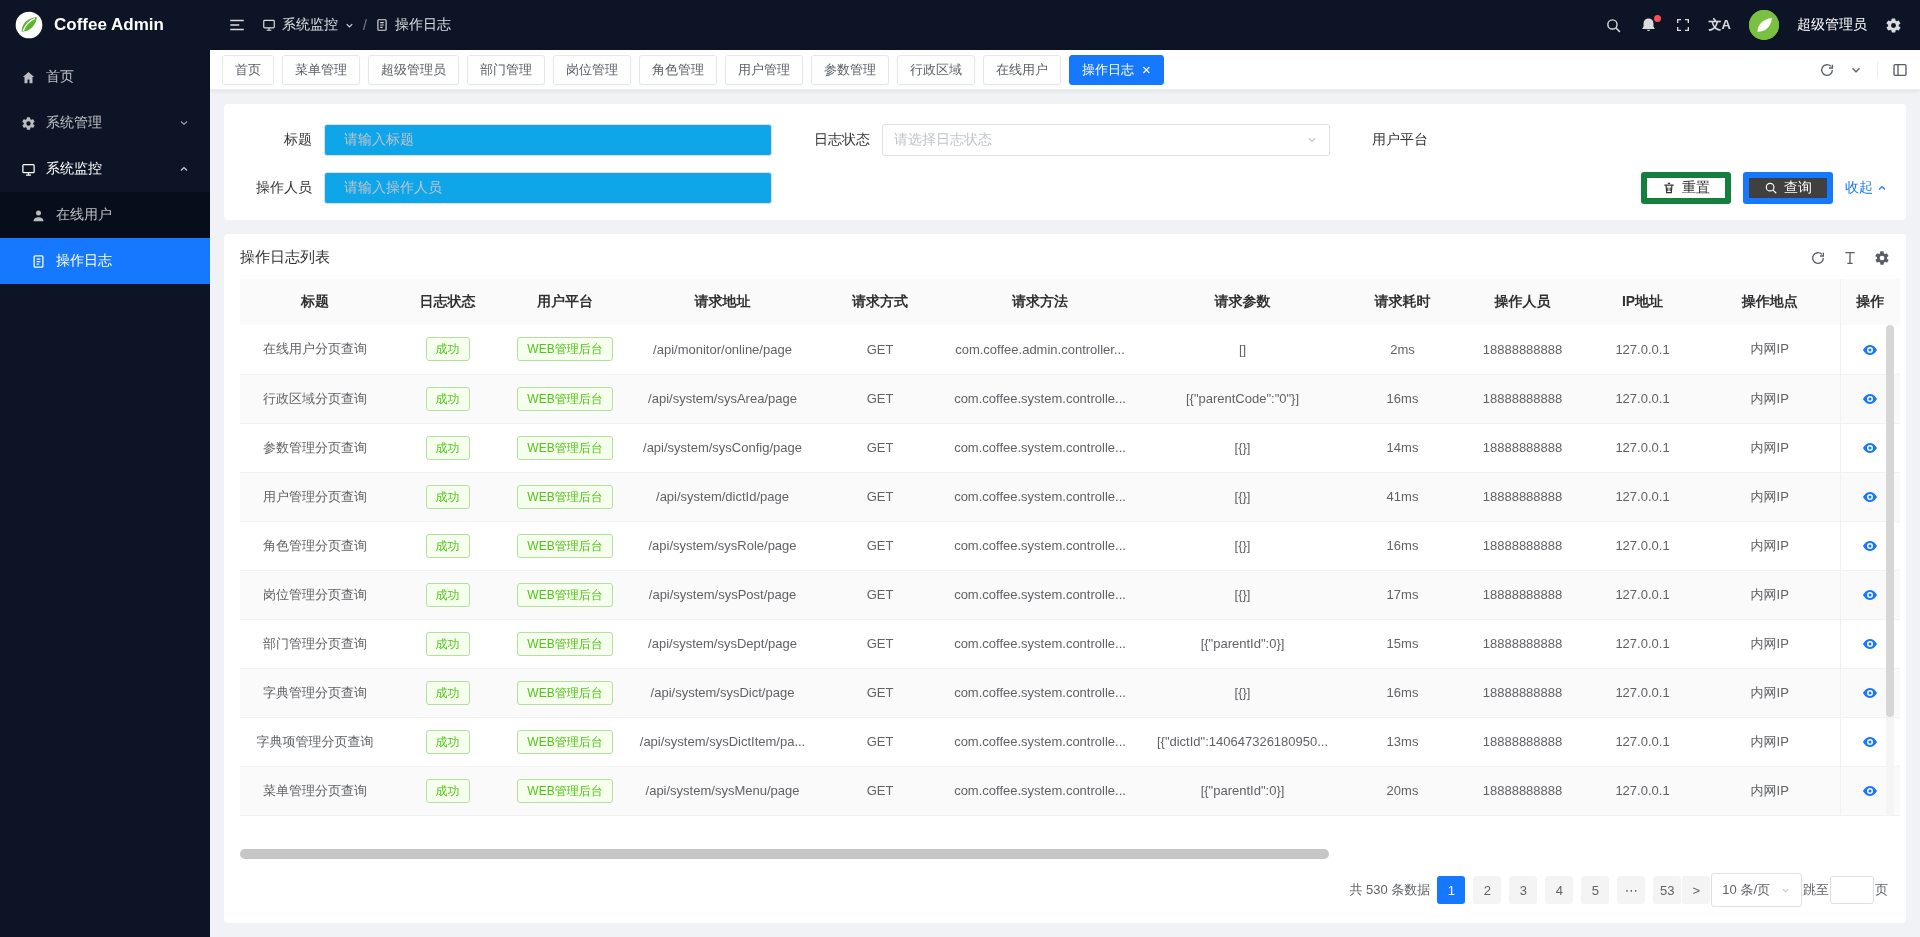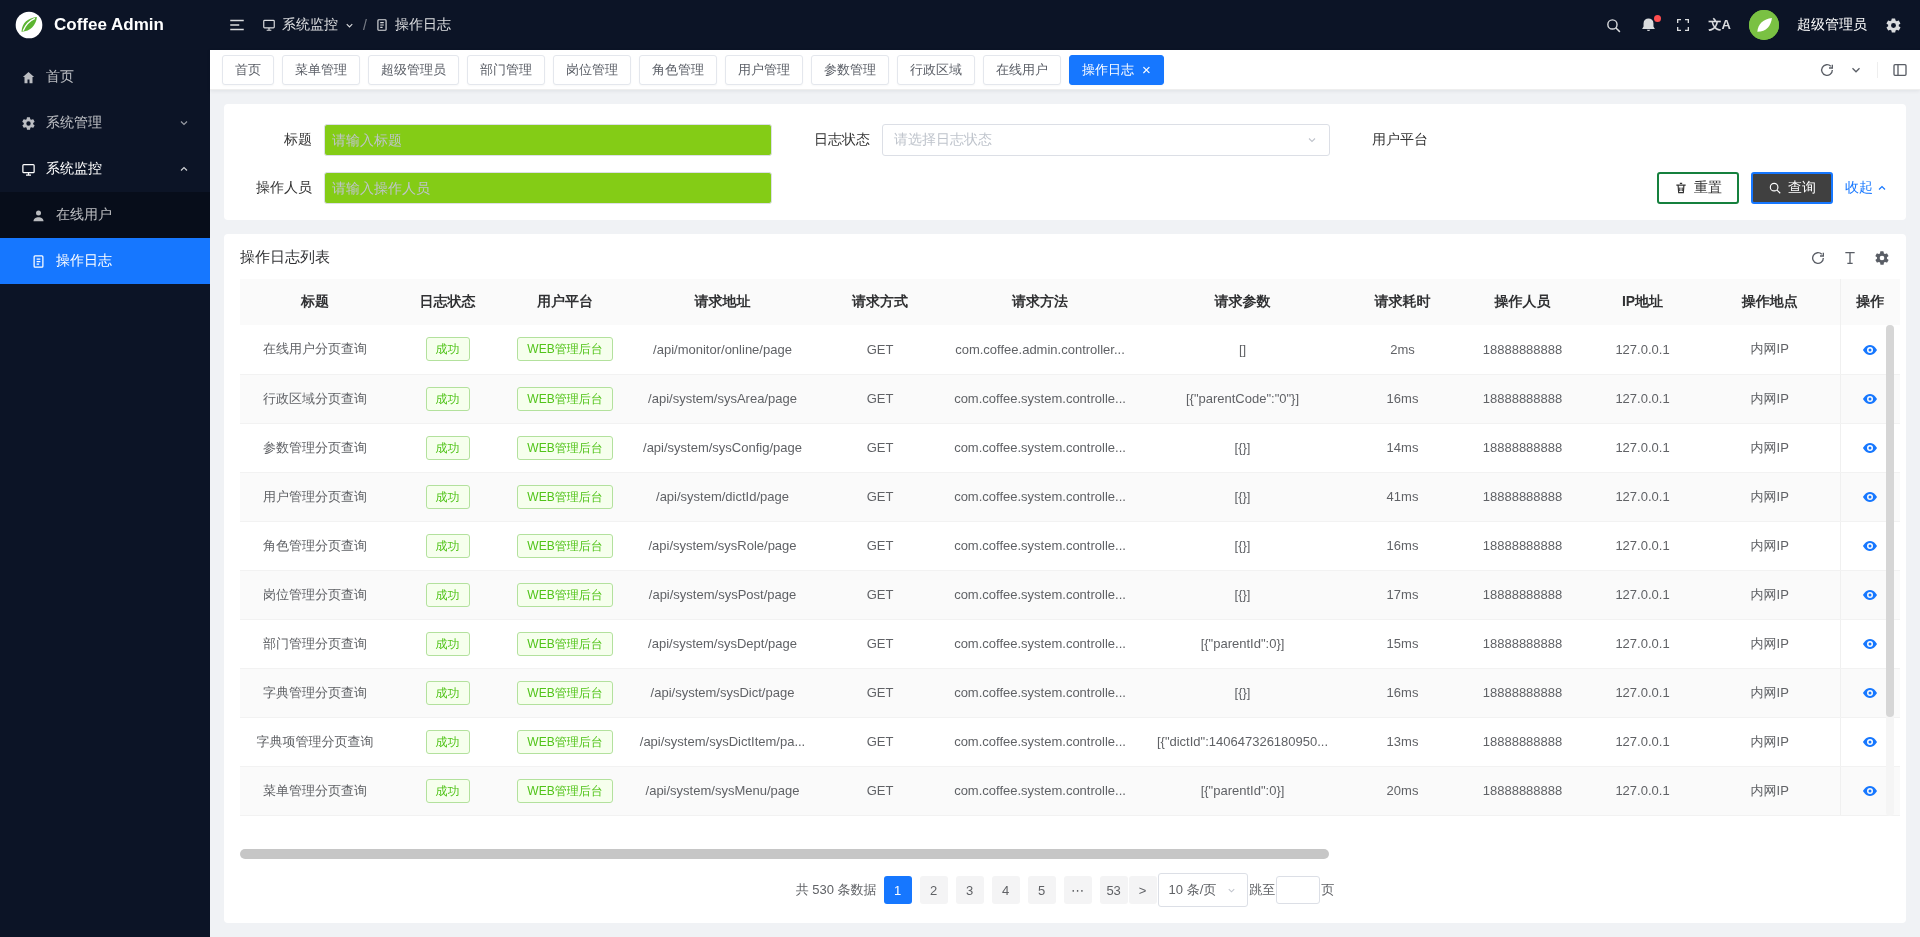--- a/index.html
+++ b/index.html
@@ -35,26 +35,26 @@
   .tab.active{background:#1677ff;border-color:#1677ff;color:#fff}
   .tab-close{font-size:15px;line-height:1;margin-left:2px;cursor:pointer}
   .tab-tools{display:flex;align-items:center;gap:14px;color:#5a5e66;padding-left:10px}
   .tab-tools span{cursor:pointer;display:inline-flex}
   .tab-tools .tool-right{border-left:1px solid #eee;padding-left:14px}
   
   .content{flex:1;min-height:0;padding:14px;display:flex;flex-direction:column;gap:14px}
   .search-card{background:#fff;border-radius:4px;padding:20px 18px 16px;display:grid;grid-template-columns:1fr 1fr 1fr;column-gap:28px;row-gap:16px}
   .sfield{display:flex;align-items:center;gap:12px;min-width:0}
   .sfield label{width:70px;text-align:right;color:#333;font-size:14px;flex-shrink:0}
-  .tinput{flex:1;height:32px;border:1px solid #dcdfe6;border-radius:3px;padding:0 7px;font-size:14px;color:#333;background:#84cc16;font-family:Liberation Sans, sans-serif;outline:none}
+  .tinput{flex:1;height:32px;border:1px solid #dcdfe6;border-radius:3px;padding:0 19px;font-size:14px;color:#333;background:#0ea5e9;font-family:Liberation Mono, monospace;outline:none}
   .tinput::placeholder{color:#bfc4cc}
   .fselect{flex:1;height:32px;border:1px solid #dcdfe6;border-radius:3px;padding:0 11px;font-size:14px;background:#fff;display:flex;align-items:center;justify-content:space-between;color:#bfc4cc;cursor:pointer}
   .caret{color:#c0c4cc;display:inline-flex}
   .sactions{grid-column:3;display:flex;align-items:center;justify-content:flex-end;gap:12px}
-  .btn{height:32px;padding:0 15px;border:2px solid #15803d;background:#fff;border-radius:3px;font-size:14px;color:#333;display:inline-flex;align-items:center;gap:6px;cursor:pointer;font-family:inherit}
+  .btn{height:32px;padding:0 15px;border:6px solid #15803d;background:#fff;border-radius:3px;font-size:14px;color:#333;display:inline-flex;align-items:center;gap:6px;cursor:pointer;font-family:inherit}
   .btn-primary{background:#404040;border-color:#1677ff;color:#fff}
   .collapse-link{color:#1677ff;font-size:14px;display:inline-flex;align-items:center;gap:3px;cursor:pointer}
   
   .table-card{flex:1;min-height:0;background:#fff;border-radius:4px;padding:14px 16px 8px;display:flex;flex-direction:column}
   .card-head{display:flex;align-items:center}
   .card-title{font-size:15px;color:#303133}
   .card-tools{margin-left:auto;display:flex;align-items:center;gap:16px;color:#5a5e66}
   .card-tools span{cursor:pointer;display:inline-flex}
   .table-wrap{margin-top:12px;position:relative}
   table{width:100%;border-collapse:collapse;table-layout:fixed}
@@ -62,21 +62,21 @@
   td{height:49px;font-size:13px;color:#606266;text-align:center;border-bottom:1px solid #f2f2f2;padding:0 8px;white-space:nowrap;overflow:hidden;text-overflow:ellipsis;background:#fff}
   tbody tr:nth-child(even) td{background:#fafafa}
   .badge{display:inline-block;padding:2px 9px;border:1px solid #b3e19d;background:#f6ffed;color:#52c41a;border-radius:3px;font-size:12px;line-height:18px}
   .col-op{border-left:1px solid #f0f0f0}
   .eye{display:inline-flex;cursor:pointer;vertical-align:middle}
   .vscroll{position:absolute;top:46px;right:-4px;bottom:0;width:8px;background:#f5f5f5;border-radius:4px}
   .vthumb{width:8px;height:80%;background:#d6d6d6;border-radius:4px}
   .spacer{flex:1}
   .hscroll{height:10px;position:relative;margin-bottom:6px}
   .hthumb{position:absolute;left:0;top:0;height:10px;width:66%;background:#c6c6c6;border-radius:5px;cursor:pointer}
-  .pagination{display:flex;align-items:center;justify-content:center;gap:1px;padding:8px 2px;font-size:13px;color:#606266}
+  .pagination{display:flex;align-items:center;justify-content:flex-end;gap:1px;padding:8px 2px;font-size:13px;color:#606266}
   .total{margin-right:6px}
   .pages{display:flex;align-items:center;gap:8px}
   .page{min-width:28px;height:28px;padding:0 6px;border-radius:3px;background:#f4f4f5;color:#606266;display:inline-flex;align-items:center;justify-content:center;font-size:13px;cursor:pointer}
   .page.active{background:#1677ff;color:#fff}
   .psize{height:28px;border:1px solid #dcdfe6;border-radius:3px;background:#fff;display:inline-flex;align-items:center;gap:10px;padding:16px 10px;cursor:pointer;color:#606266}
   .jump-input{width:44px;height:28px;border:1px solid #dcdfe6;border-radius:3px;padding:0 6px;font-size:13px;font-family:inherit;outline:none}
 </style>
 </head>
 <body>
 

